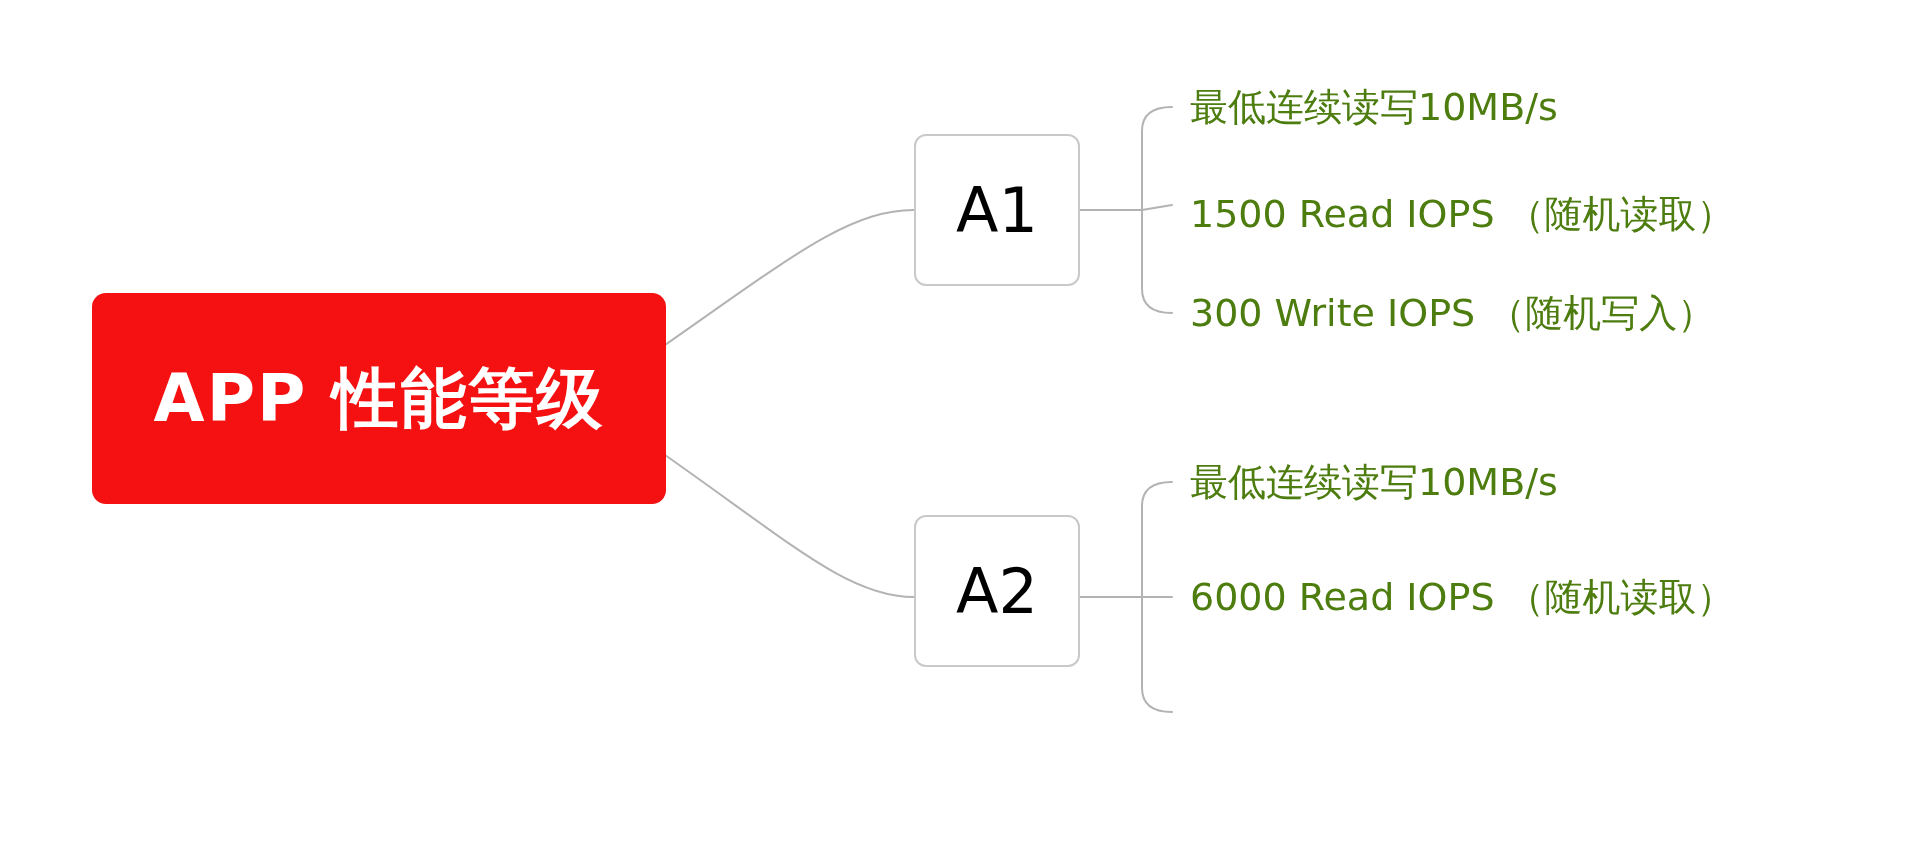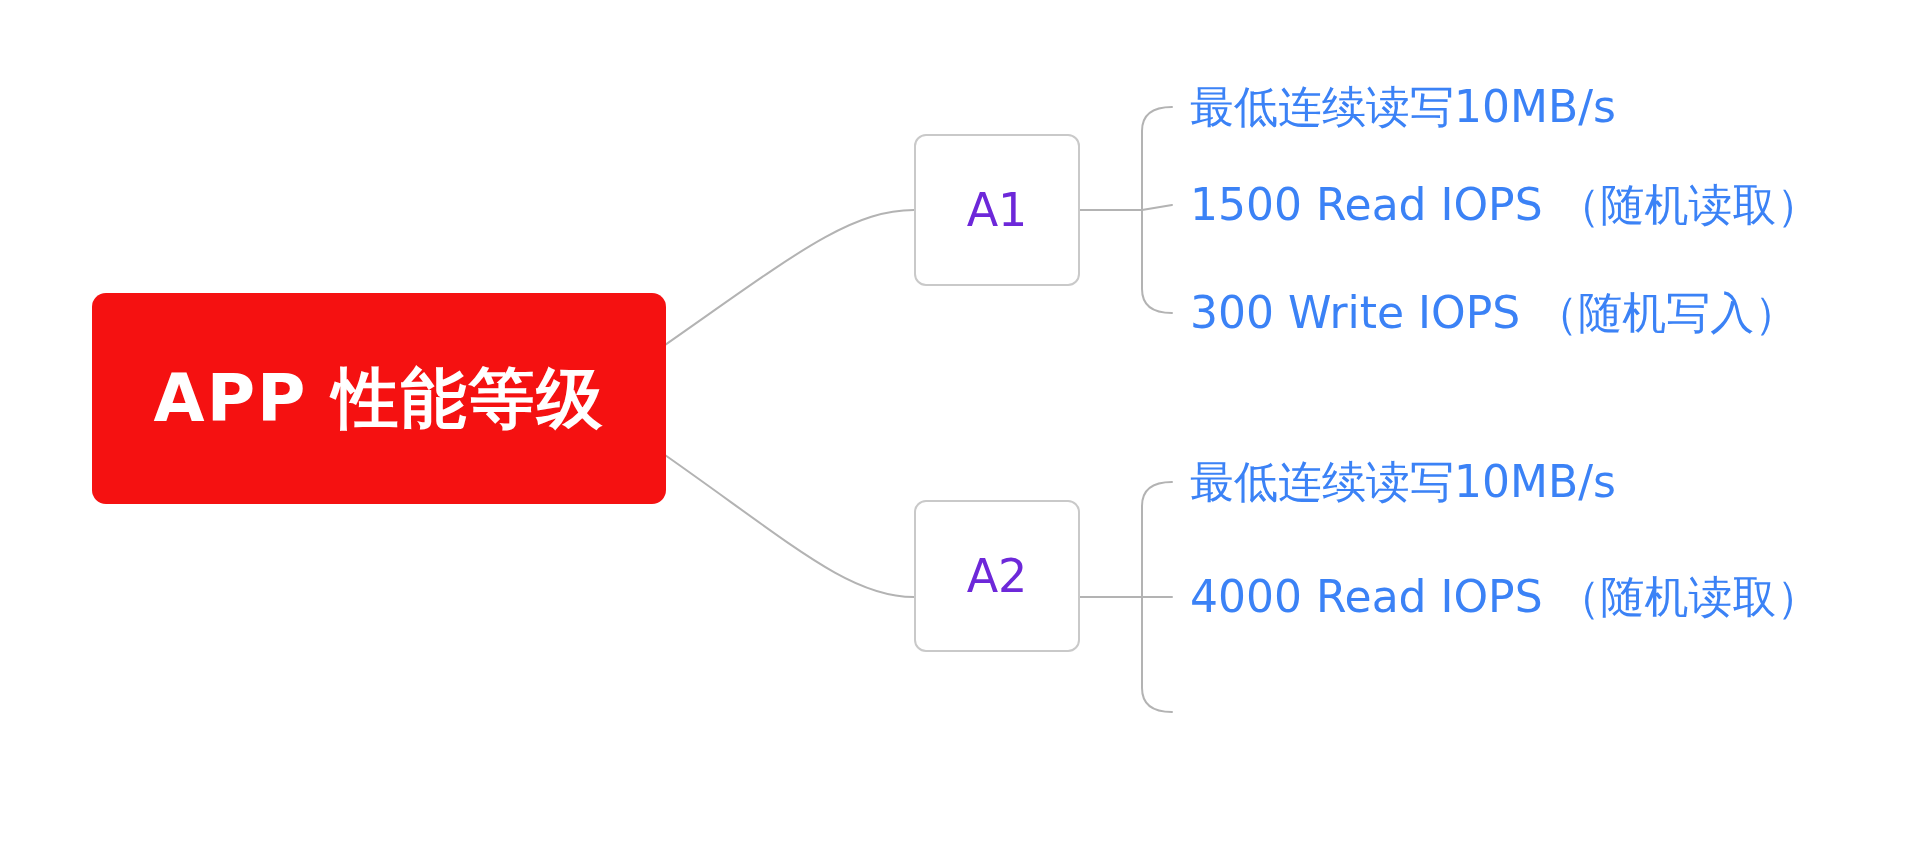--- a/index.html
+++ b/index.html
@@ -57,37 +57,37 @@
     background: #ffffff;
     border: 2px solid #c9c9c9;
     border-radius: 12px;
     display: flex;
     align-items: center;
     justify-content: center;
     box-sizing: border-box;
     cursor: pointer;
   }
   .branch-node span {
-    color: #6d28d9;
-    font-size: 46px;
+    color: #000000;
+    font-size: 62px;
     white-space: nowrap;
   }
   #node-a1 { left: 914px; top: 134px; }
-  #node-a2 { left: 914px; top: 500px; }
+  #node-a2 { left: 914px; top: 515px; }
   .leaf {
     position: absolute;
     left: 1190px;
     transform: translateY(-50%);
-    color: #3b82f6;
-    font-size: 44px;
+    color: #4d7c0f;
+    font-size: 38px;
     white-space: nowrap;
     cursor: pointer;
   }
   #leaf-a1-0 { top: 107px; }
-  #leaf-a1-1 { top: 205px; }
+  #leaf-a1-1 { top: 214px; }
   #leaf-a1-2 { top: 313px; }
   #leaf-a2-0 { top: 482px; }
   #leaf-a2-1 { top: 597px; }
   #leaf-a2-2 { top: 712px; }
 </style>
 </head>
 <body>
 
 <div class="canvas">
 
@@ -118,15 +118,15 @@
 
   <div class="branch-node" id="node-a2">
     <span>A2</span>
   </div>
 
   <div class="leaf" id="leaf-a1-0">最低连续读写10MB/s</div>
   <div class="leaf" id="leaf-a1-1">1500 Read IOPS （随机读取）</div>
   <div class="leaf" id="leaf-a1-2">300 Write IOPS （随机写入）</div>
 
   <div class="leaf" id="leaf-a2-0">最低连续读写10MB/s</div>
-  <div class="leaf" id="leaf-a2-1">4000 Read IOPS （随机读取）</div>
+  <div class="leaf" id="leaf-a2-1">6000 Read IOPS （随机读取）</div>
 
 </div>
 
 </body></html>

